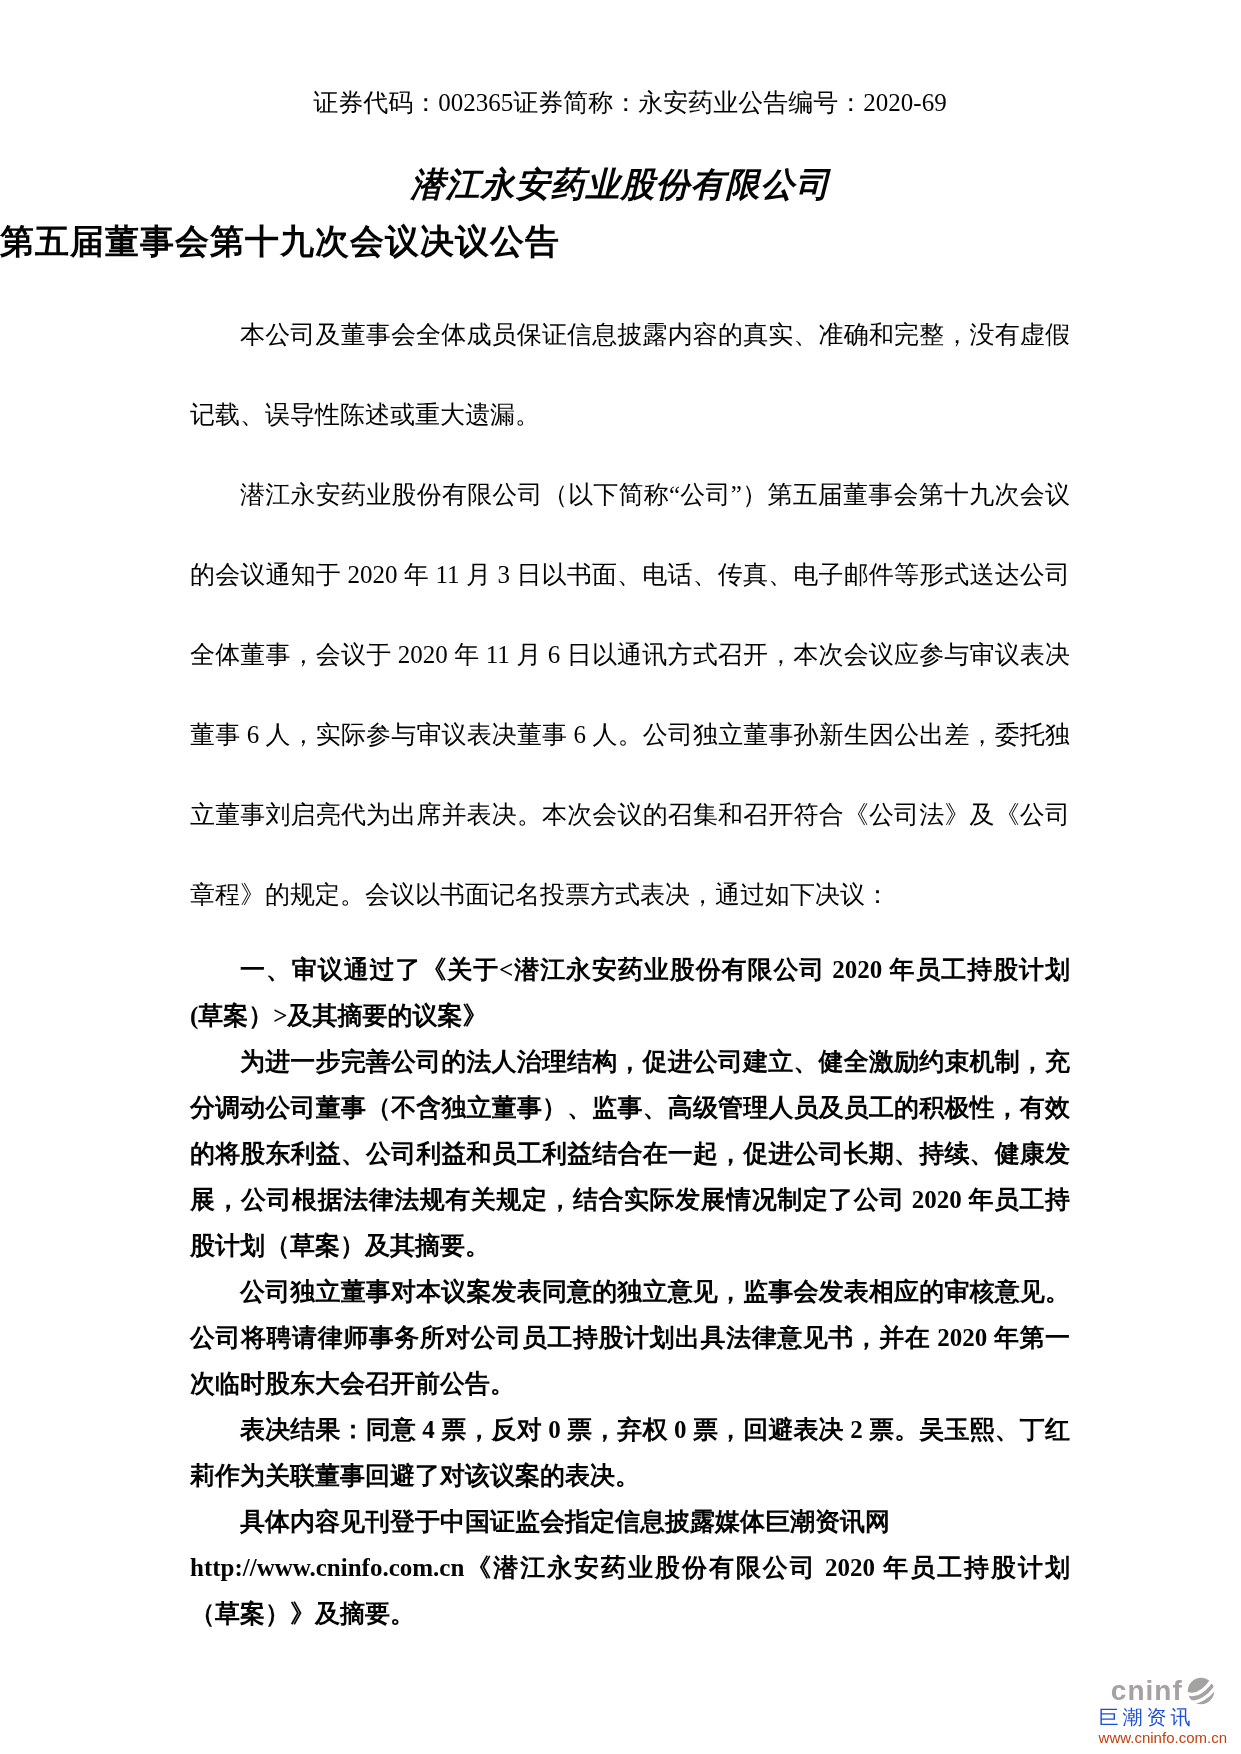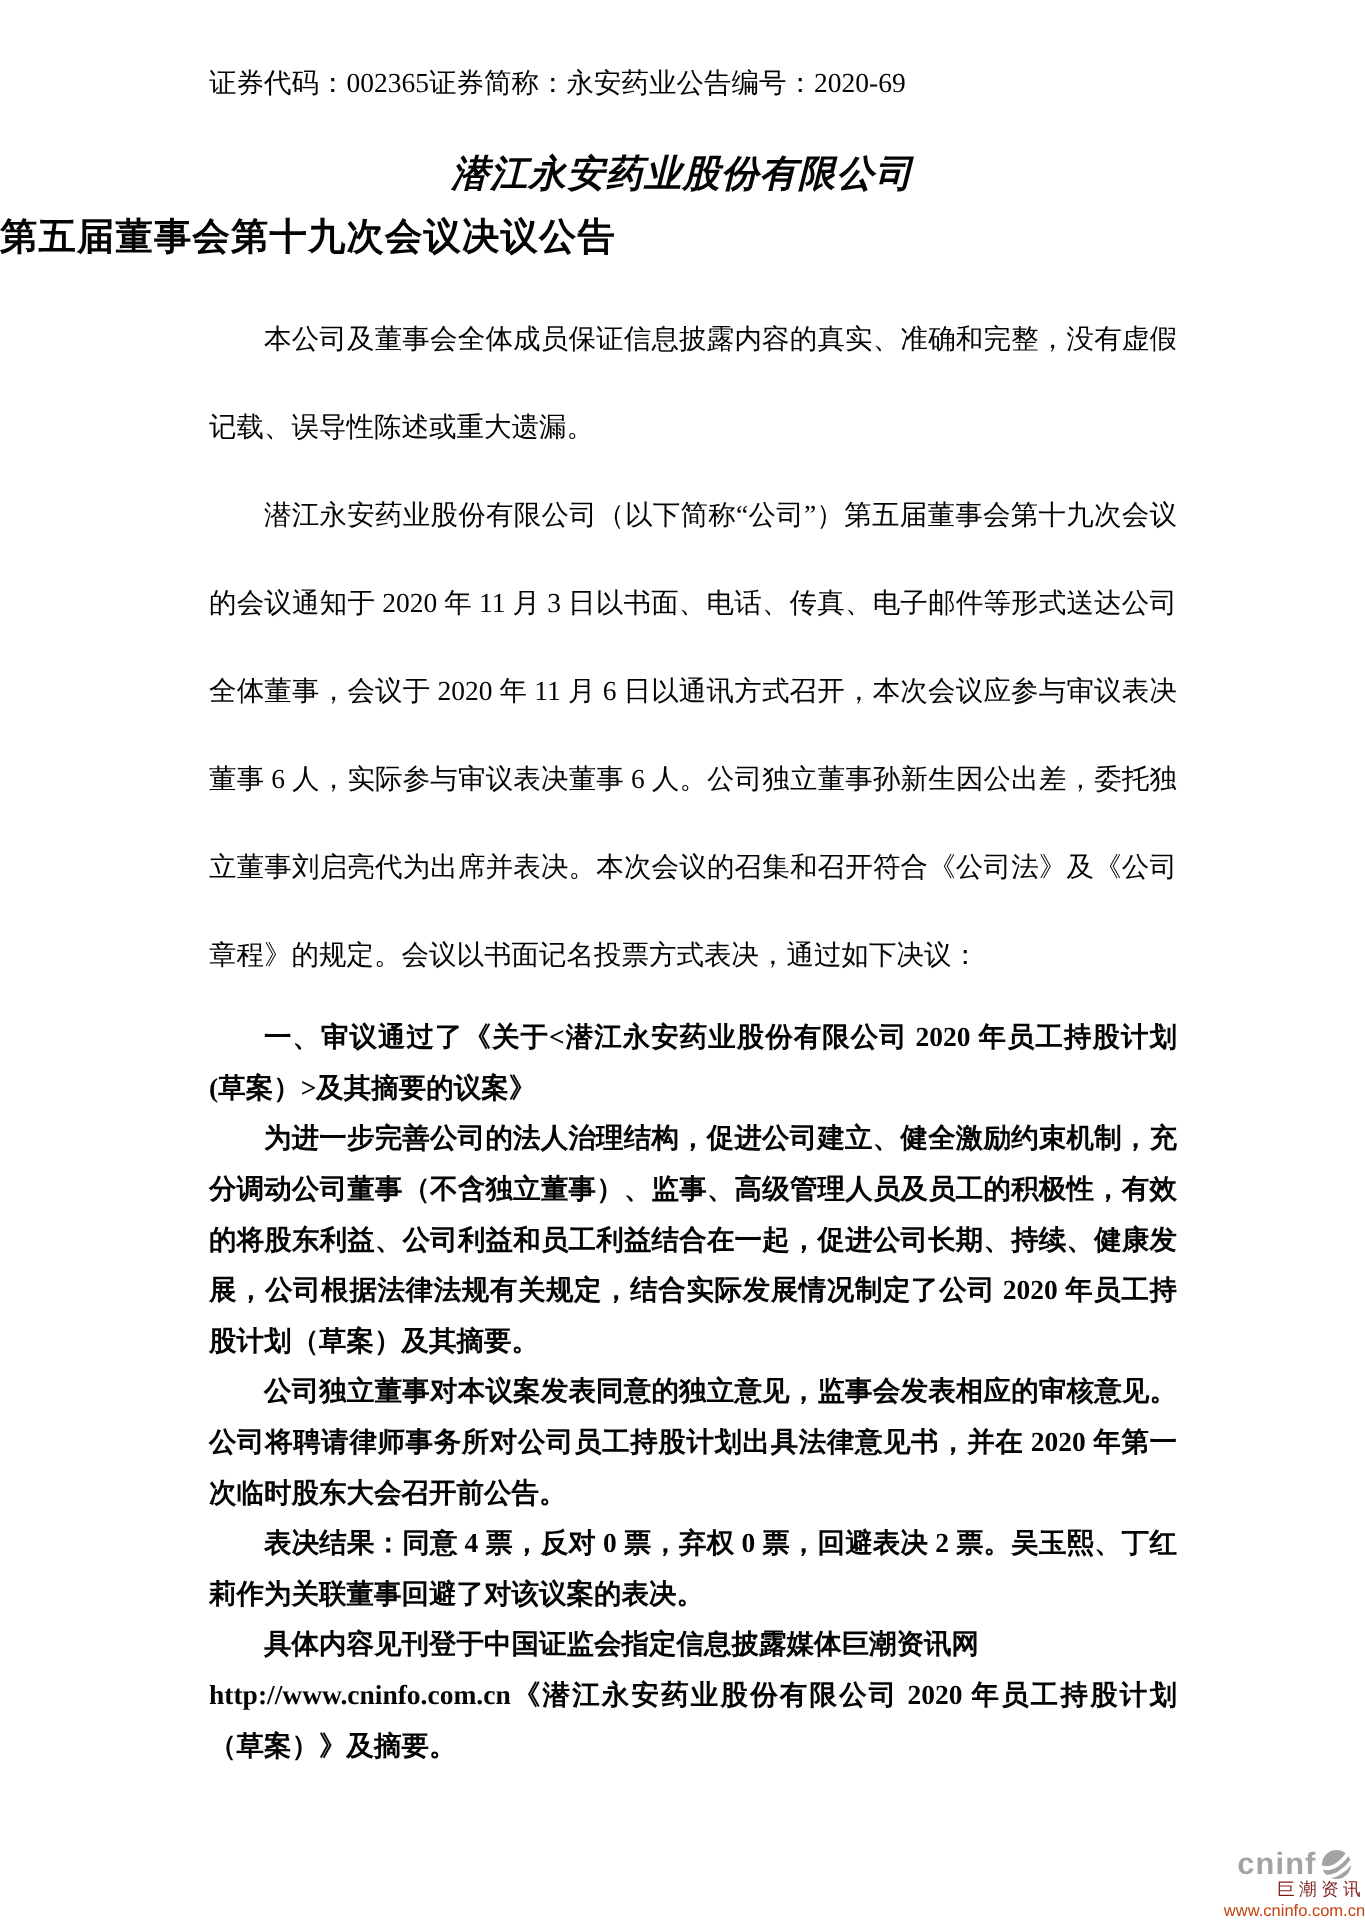--- a/index.html
+++ b/index.html
@@ -6,23 +6,23 @@
   .page{
     position:relative;
     width:1241px;height:1754px;
     background:#ffffff;
     overflow:hidden;
     color:#040404;
     font-family:"Liberation Serif","DejaVu Serif",serif;
   }
   .doc-header{
     display:flex;
-    justify-content:flex-start;
+    justify-content:center;
     margin:0 171px 0 190px;
-    padding-top:62px;
+    padding-top:88px;
     font-size:25px;
     line-height:30px;
     white-space:nowrap;
   }
   .doc-title{
     margin-top:46px;
     text-align:center;
     font-family:"Liberation Sans","DejaVu Sans",sans-serif;
     font-weight:bold;
     font-size:34px;
@@ -44,46 +44,46 @@
     font-size:25px;
     text-align:justify;
   }
   .doc-body p{margin:0;}
   .lh-wide{line-height:80px;}
   .lh-norm{line-height:46px;font-weight:bold;}
   .indent{text-indent:50px;}
   .gap-top{margin-top:12px !important;}
   .footer-logo{
     position:absolute;
-    right:0;
+    right:14px;
     bottom:9px;
-    text-align:right;
+    text-align:left;
     color:#a5a2a2;
     font-family:"Liberation Sans","DejaVu Sans",sans-serif;
     line-height:1;
     margin-top:24px;
   }
   .logo-row{
     display:flex;
     align-items:center;
     justify-content:center;
     gap:4px;
   }
   .logo-brand{
     font-size:28px;
     font-weight:bold;
     letter-spacing:1px;
     color:#a5a2a2;
   }
   .globe{display:block;}
   .logo-cn{
-    font-size:16px;
+    font-size:20px;
     letter-spacing:4px;
     margin-top:2px;
-    color:#7f1d1d;
+    color:#1d4ed8;
   }
   .logo-url{
     font-size:15px;
     margin-top:3px;
     color:#c2410c;
   }
 </style>
 </head>
 <body>
 

